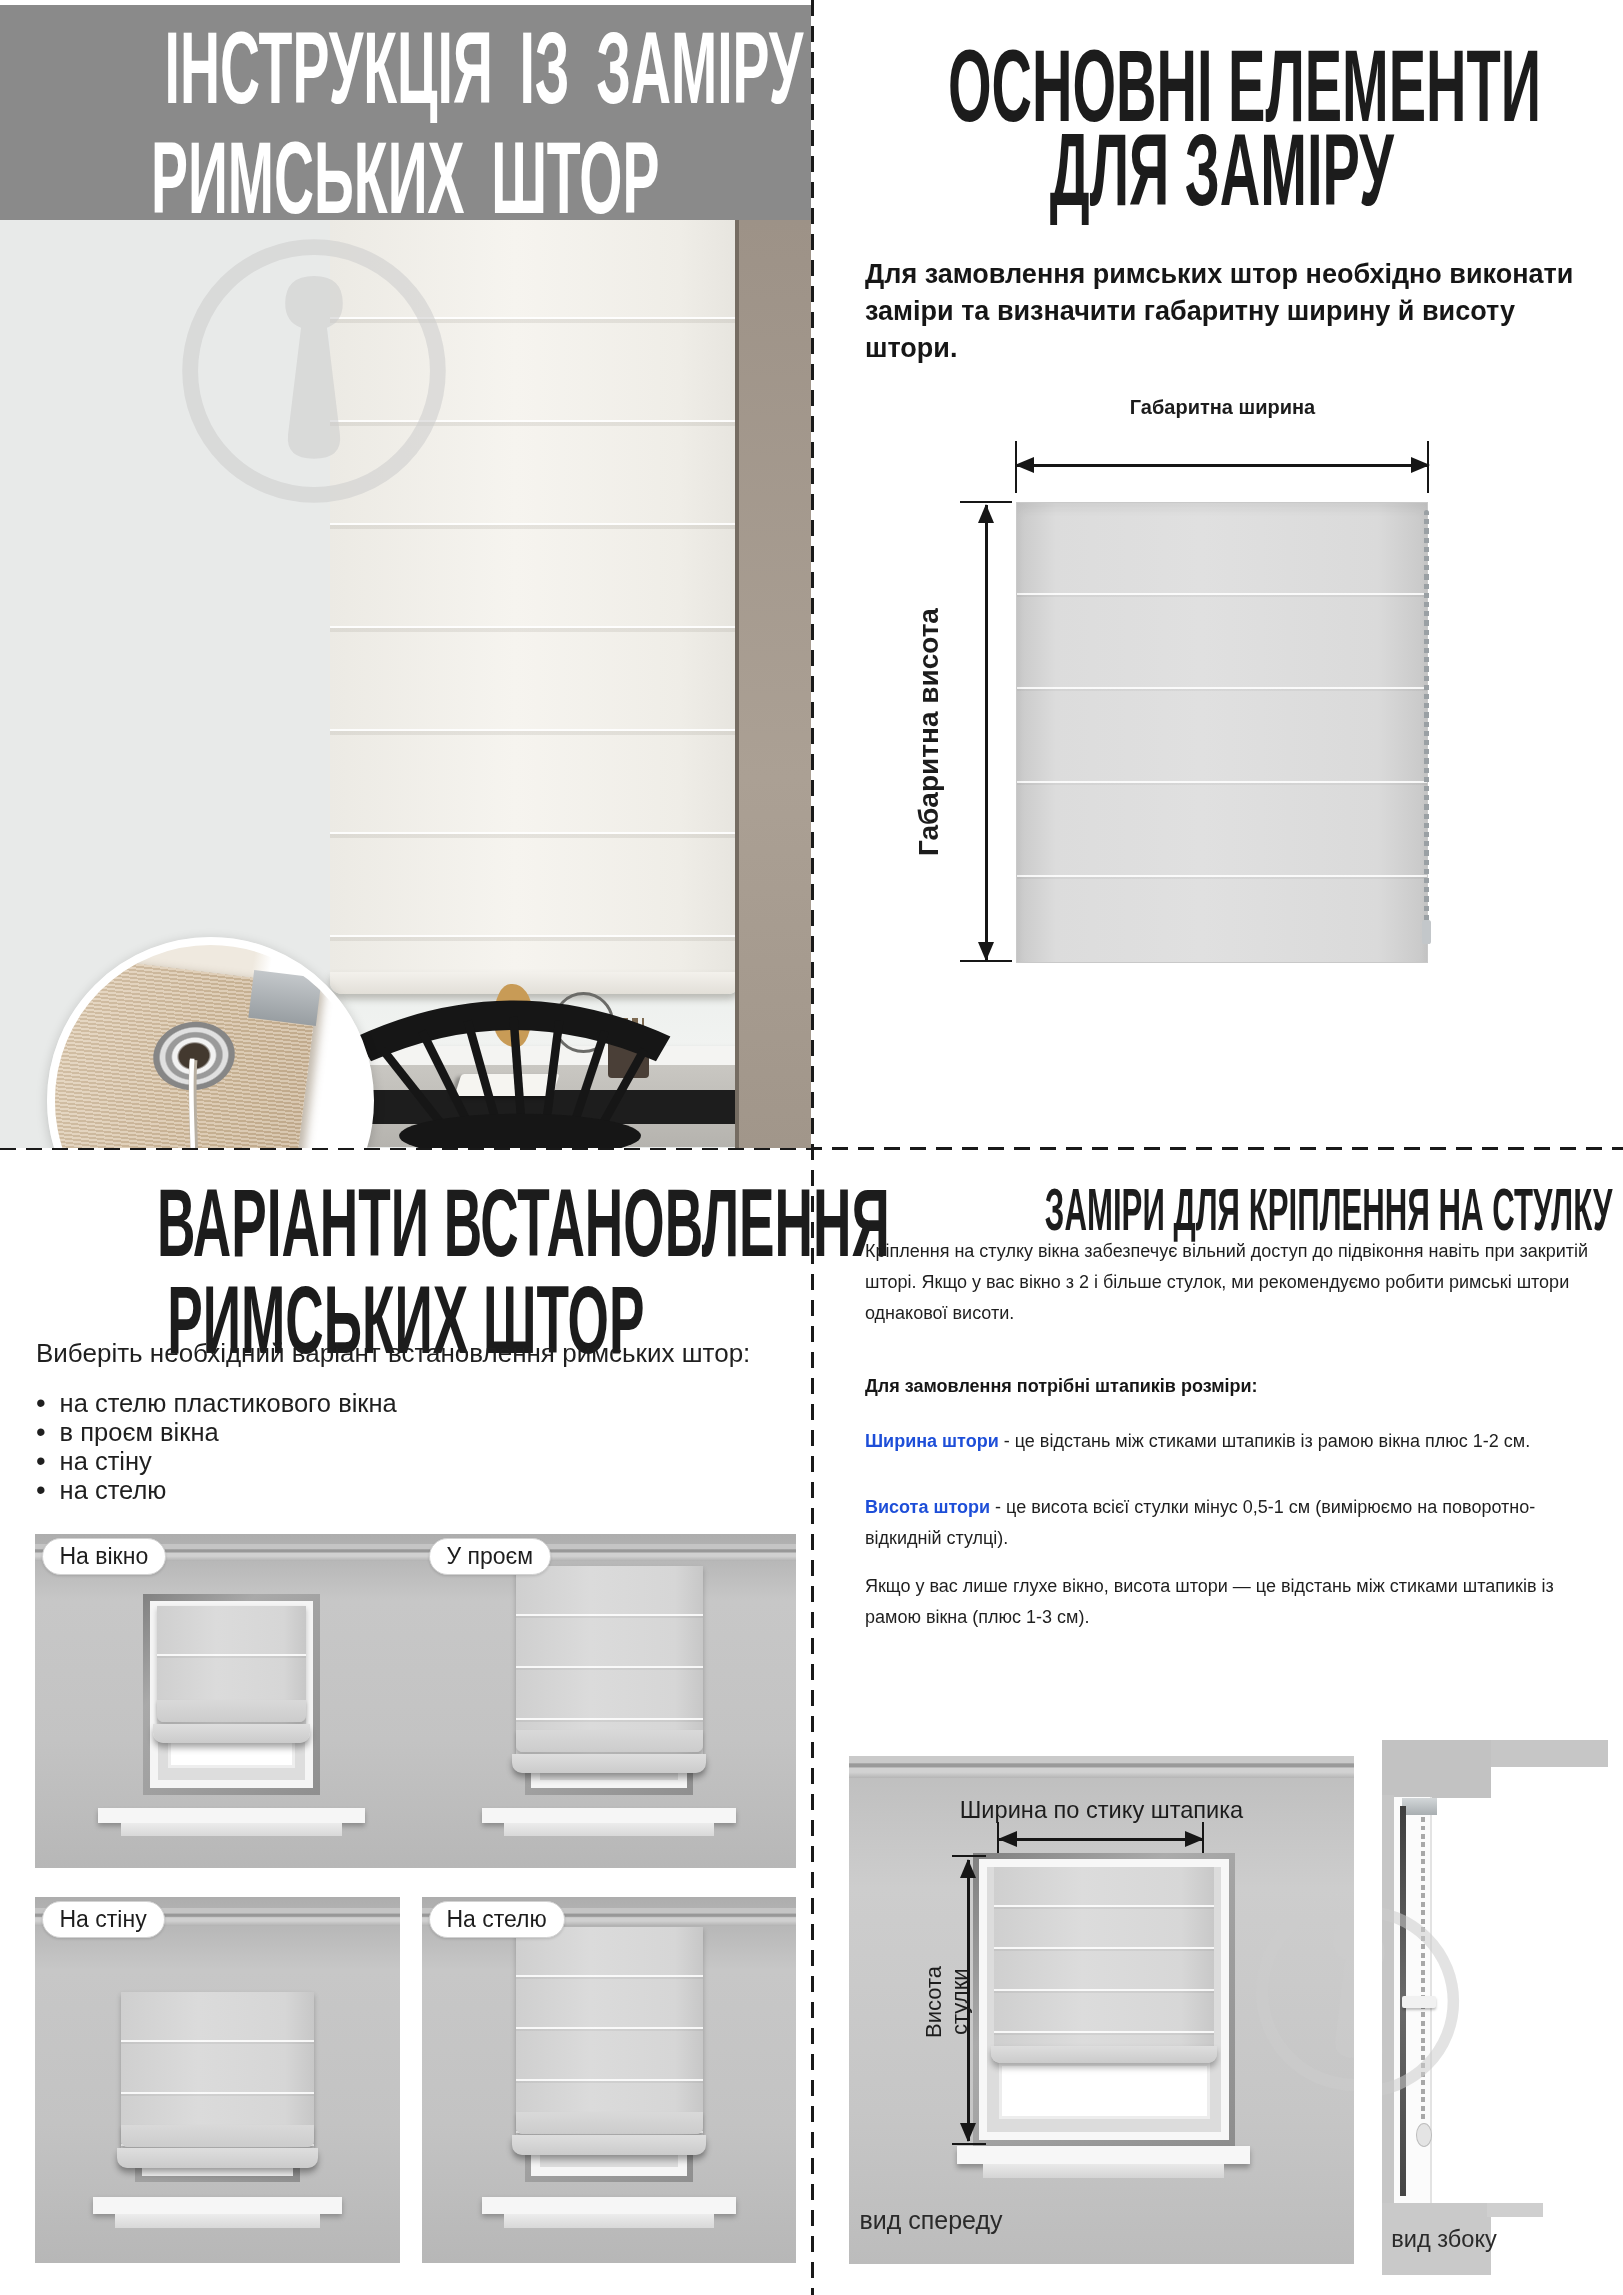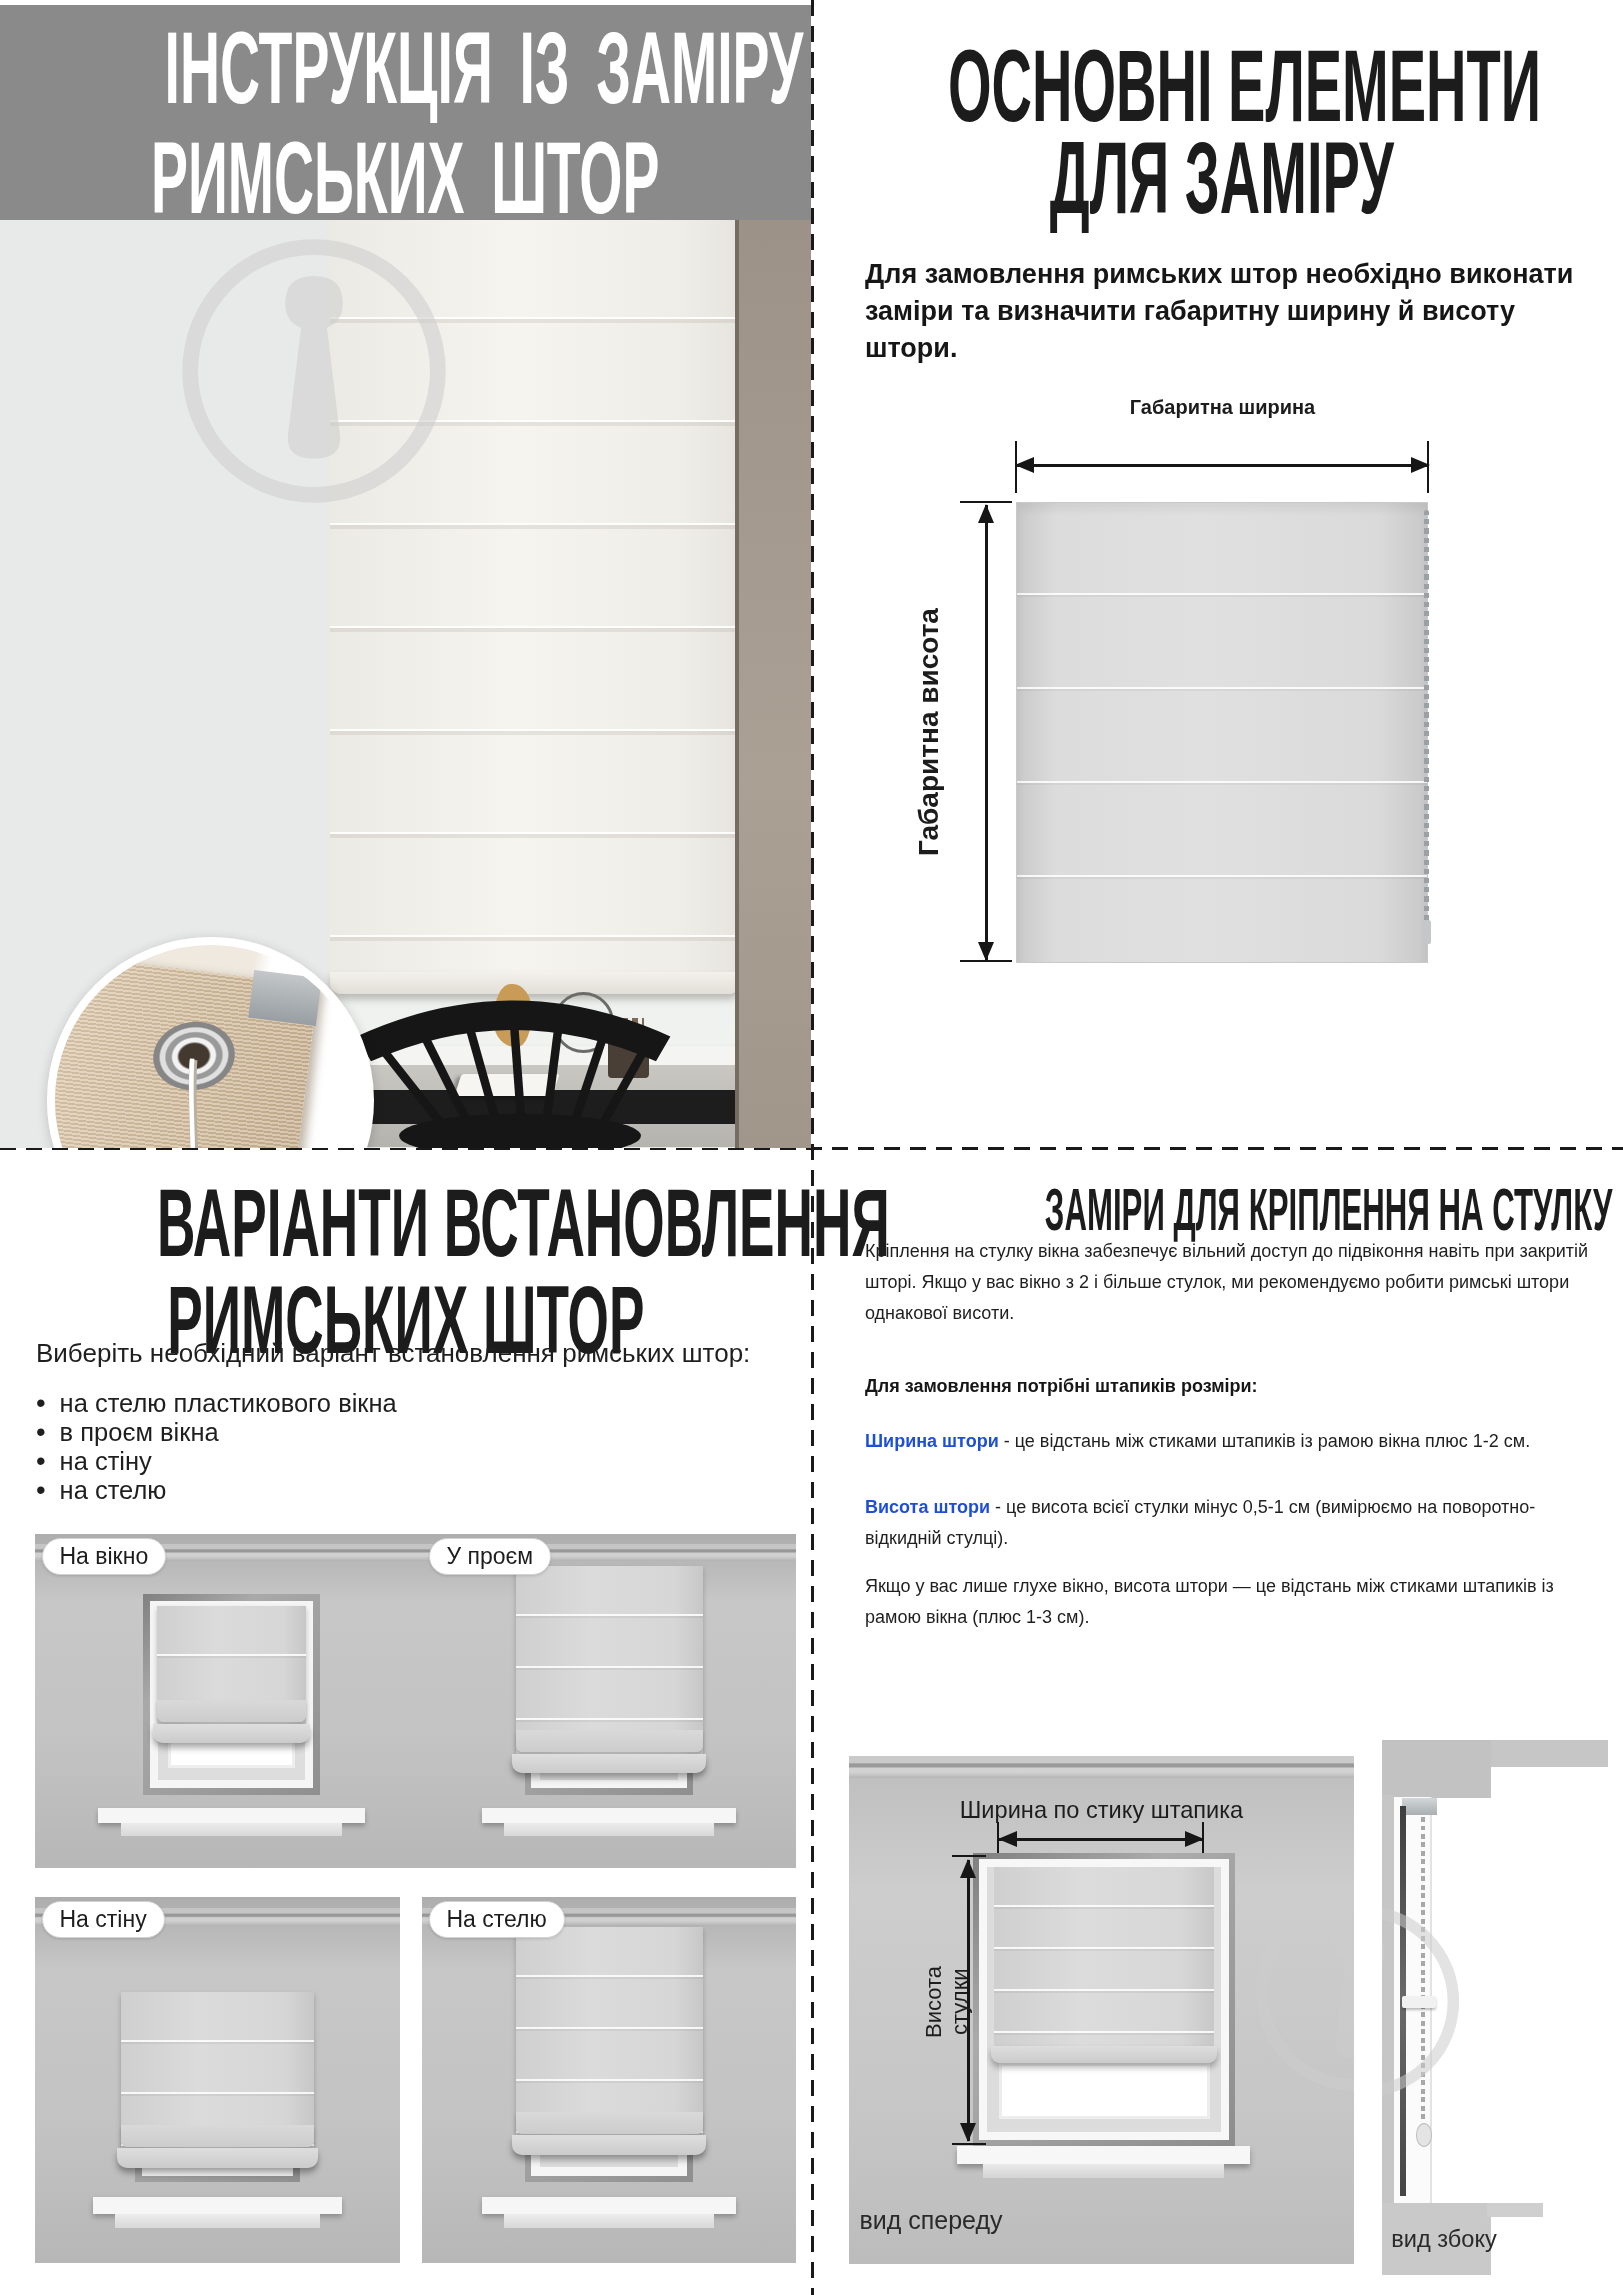--- a/index.html
+++ b/index.html
@@ -84,21 +84,21 @@
   .mline-v::before{content:"";position:absolute;top:-1.3px;left:50%;transform:translateX(-50%);
      border:8.5px solid transparent;border-top:0;border-bottom:19.6px solid #161616;width:0;height:0;}
   .mline-v::after{content:"";position:absolute;bottom:-1.3px;left:50%;transform:translateX(-50%);
      border:8.5px solid transparent;border-bottom:0;border-top:19.6px solid #161616;width:0;height:0;}
   .tick-v{position:absolute;width:2px;background:#161616;}
   .tick-h{position:absolute;height:2px;background:#161616;}
 
   
   .tr-head{position:absolute;left:821px;width:802px;font-size:80px;line-height:98px;}
   .tr-h1{top:37px;}
-  .tr-h2{top:129px;}
+  .tr-h2{top:121px;}
   .tr-intro{position:absolute;left:865px;top:256px;width:736px;margin:0;
      font-size:27px;line-height:37px;font-weight:bold;color:#161616;}
   .d1-wlabel{position:absolute;left:1016px;top:396px;width:413px;text-align:center;
      font-size:20px;font-weight:bold;color:#1c1c1c;}
   .d1-blind{position:absolute;left:1016px;top:502px;width:412px;height:461px;
      border:0.7px solid #c9c9c9;box-sizing:border-box;
      background:
       repeating-linear-gradient(to bottom,rgba(255,255,255,0) 0 90px,rgba(255,255,255,.85) 90px 92px,rgba(0,0,0,.045) 92px 94px),
       linear-gradient(90deg,#c9c9c9 0,#dcdcdc 39px,#e0e0e0 45%,#dadada 88%,#c8c8c8);
      box-shadow:inset 0 6.5px 9.2px rgba(0,0,0,.06);}

